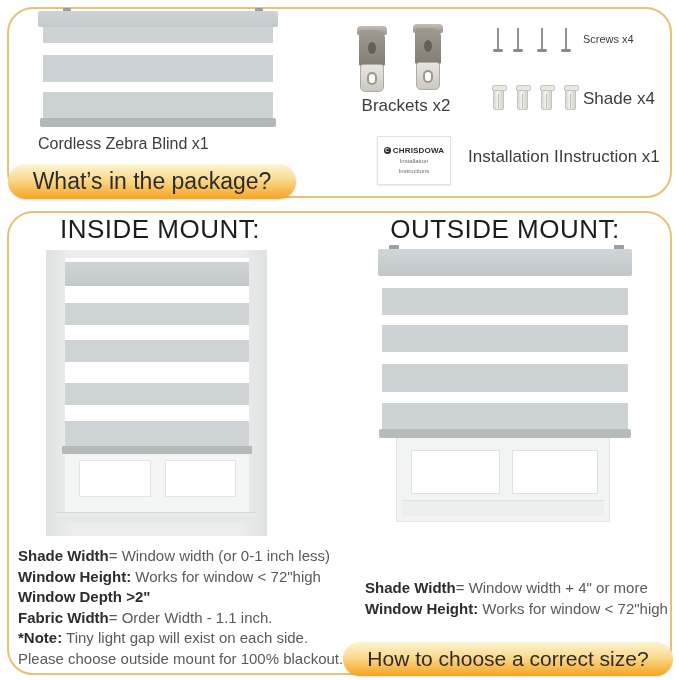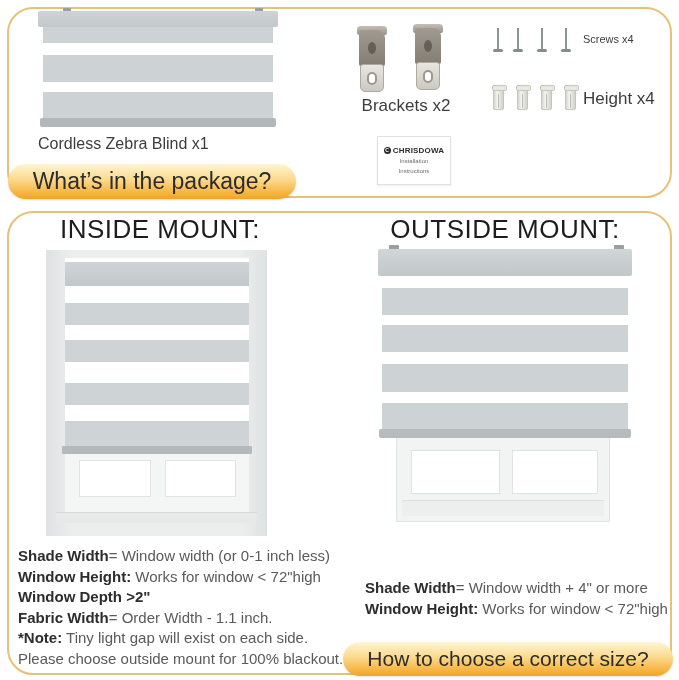--- a/index.html
+++ b/index.html
@@ -137,30 +137,31 @@
   <div class="screw" style="left:560px;top:28px;">
       <div class="shaft"></div>
       <div class="head"></div>
     </div>
   <div class="abs" id="screws-label">Screws x4</div>
 
   <div class="anchor" style="left:493px;top:85px;"></div>
   <div class="anchor" style="left:517px;top:85px;"></div>
   <div class="anchor" style="left:541px;top:85px;"></div>
   <div class="anchor" style="left:565px;top:85px;"></div>
-  <div class="abs" id="anchor-label">Height x4</div>
+  <div class="abs" id="anchor-label">Shade x4</div>
 
   <div class="abs" id="card">
     <div class="brand">
       <span class="logo">C</span>
       <span>CHRISDOWA</span>
     </div>
     <div class="tiny">Installation</div>
     <div class="tiny">Instructions</div>
   </div>
+  <div class="abs" id="instruction-label">Installation IInstruction x1</div>
 
   <div class="banner" id="banner-package">What’s in the package?</div>
 
   <div class="panel" id="panel-size"></div>
 
   <div class="mount-heading" id="inside-heading">INSIDE MOUNT:</div>
   <div class="mount-heading" id="outside-heading">OUTSIDE MOUNT:</div>
 
   <div>
     <div class="abs" id="in-frame"></div>

